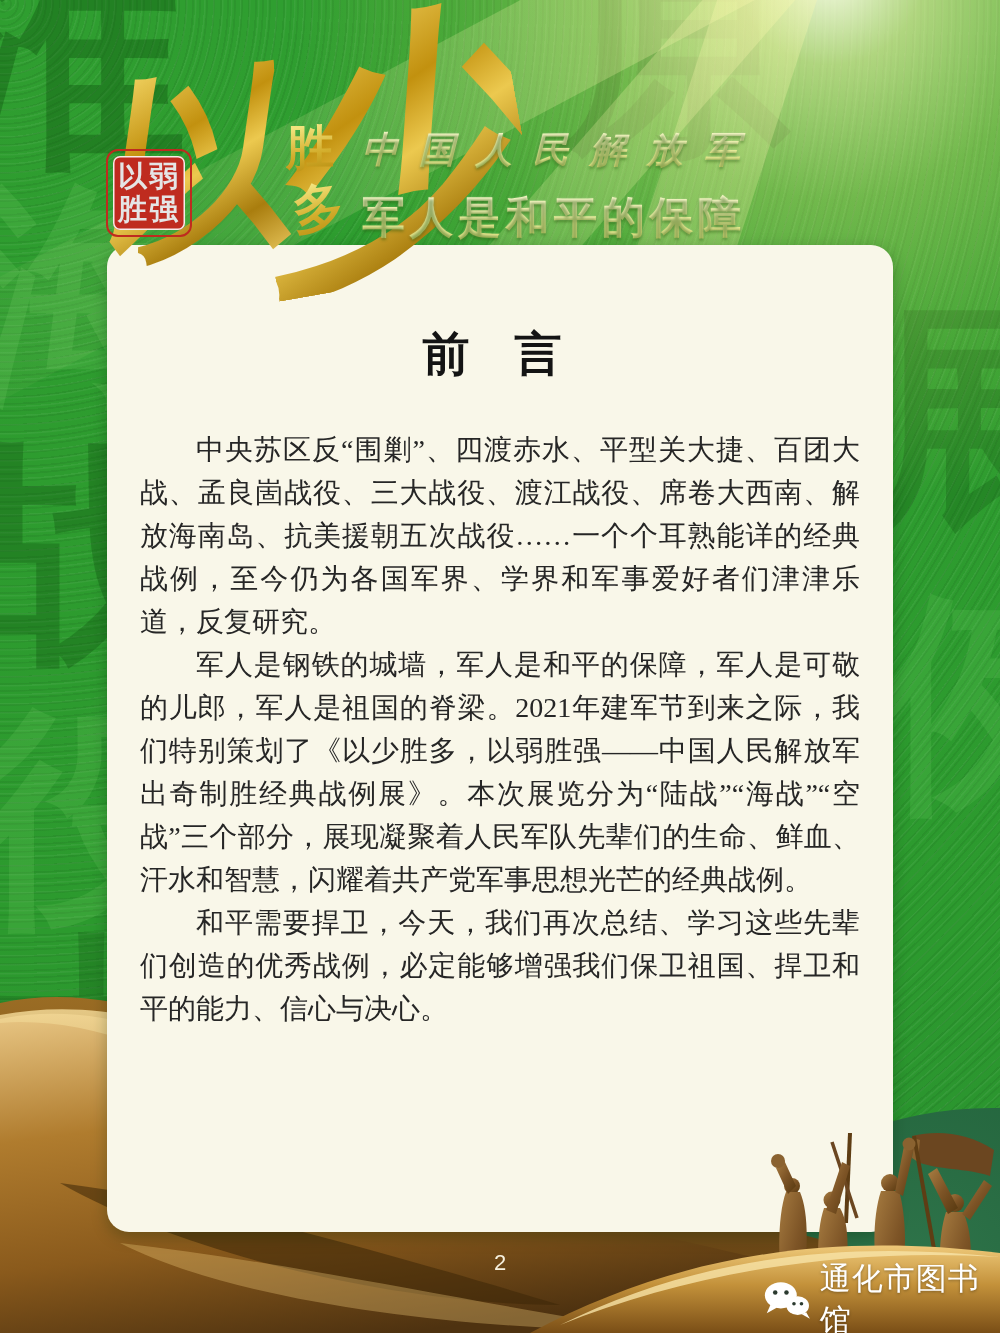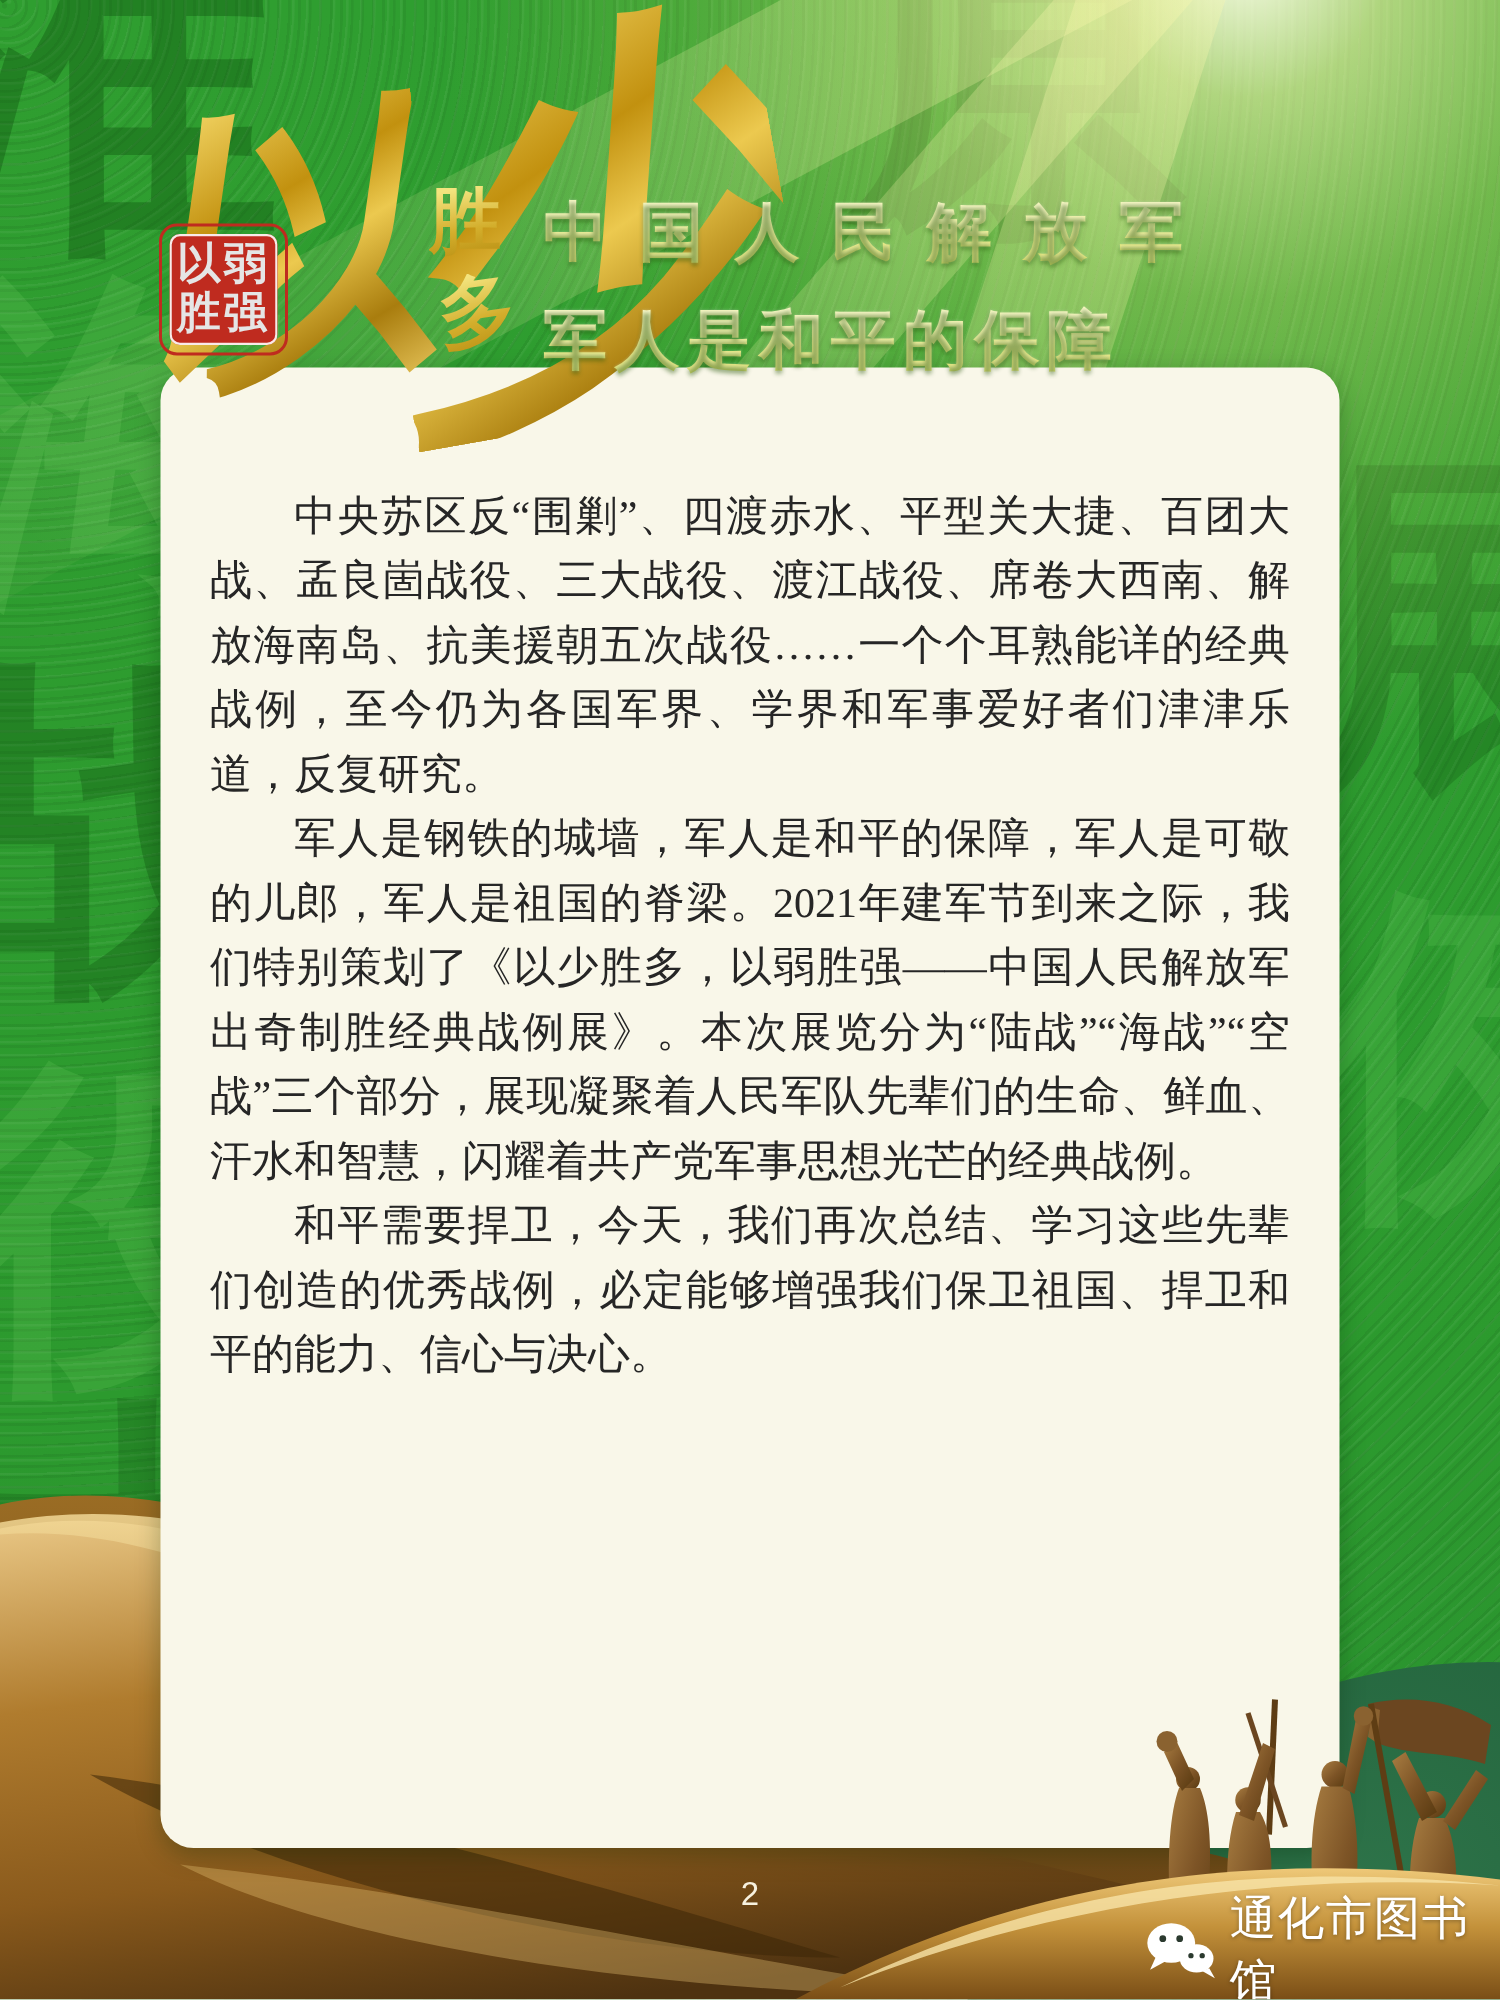--- a/index.html
+++ b/index.html
@@ -59,21 +59,21 @@
   .seal-inner { width:100%; height:100%; background:#bf2b1f; border-radius:7px;
           box-shadow:inset 0 0 0 1.5px rgba(255,255,255,.9);
           display:flex; flex-direction:column; align-items:center; justify-content:center; }
   .seal-inner div { color:#e5e5e5; font-weight:bold; font-size:29px; line-height:33px; letter-spacing:2px; }
 
   .title-lines { position:absolute; left:362px; top:126px; z-index:7; }
   .title-line { font-weight:bold; color:#f3f193; white-space:nowrap;
     text-shadow:0 2px 3px rgba(30,80,0,.45), 0 0 2px rgba(255,255,255,.35);
     background:linear-gradient(180deg,#fbfab9 15%,#ecec74 60%,#dede58 100%);
     -webkit-background-clip:text; background-clip:text; color:transparent; }
-  .title-line-1 { font-size:43px; letter-spacing:21px; }
+  .title-line-1 { font-size:36px; letter-spacing:21px;font-style:italic; }
   .title-line-2 { font-size:43px; letter-spacing:5px; margin-top:14px; }
 
   
   .dark-circle { position:absolute; left:612px; top:1108px; width:760px; height:760px;
     border-radius:50%; z-index:3;
     background:radial-gradient(circle at 40% 22%, #2e744a 0%, #1f5e37 45%, #174c2b 80%); }
 
   
   .dunes { position:absolute; left:0; top:933px; width:1000px; height:400px; z-index:4; }
   .swoosh { position:absolute; left:0; top:1203px; width:1000px; height:130px; z-index:9; }
@@ -156,20 +156,21 @@
         <div>胜强</div>
       </div>
     </div>
     <div class="title-lines">
       <div class="title-line title-line-1">中国人民解放军</div>
       <div class="title-line title-line-2">军人是和平的保障</div>
     </div>
   </div>
 
   <div class="card">
+    <div class="card-title">前 言</div>
     <div class="card-body">
       <p>中央苏区反“围剿”、四渡赤水、平型关大捷、百团大战、孟良崮战役、三大战役、渡江战役、席卷大西南、解放海南岛、抗美援朝五次战役……一个个耳熟能详的经典战例，至今仍为各国军界、学界和军事爱好者们津津乐道，反复研究。</p>
       <p>军人是钢铁的城墙，军人是和平的保障，军人是可敬的儿郎，军人是祖国的脊梁。2021年建军节到来之际，我们特别策划了《以少胜多，以弱胜强——中国人民解放军出奇制胜经典战例展》。本次展览分为“陆战”“海战”“空战”三个部分，展现凝聚着人民军队先辈们的生命、鲜血、汗水和智慧，闪耀着共产党军事思想光芒的经典战例。</p>
       <p>和平需要捍卫，今天，我们再次总结、学习这些先辈们创造的优秀战例，必定能够增强我们保卫祖国、捍卫和平的能力、信心与决心。</p>
     </div>
   </div>
 
   <svg class="statues" viewBox="0 0 245 205">
     <defs>
       <linearGradient id="bronze" x1="0" y1="0" x2="1" y2="1">

